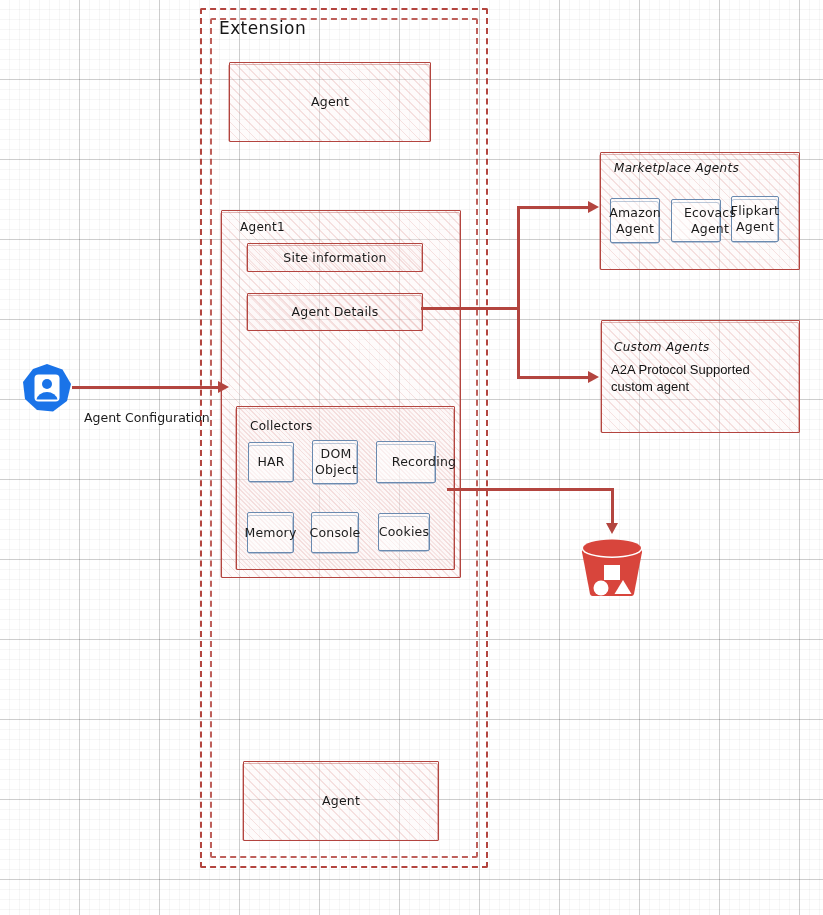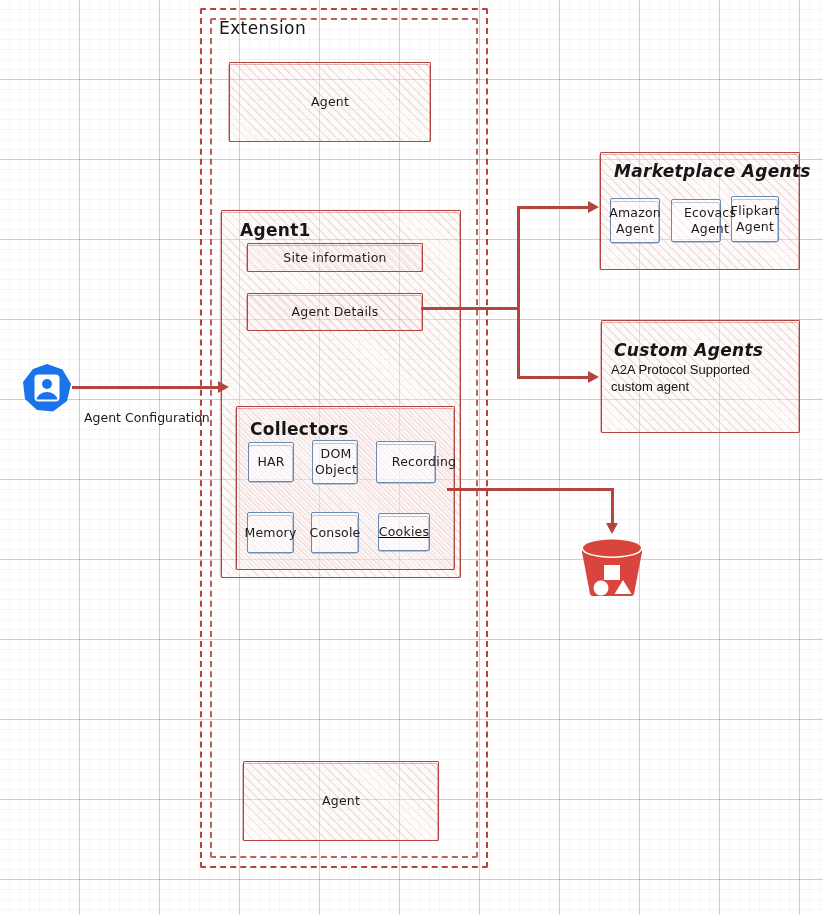--- a/index.html
+++ b/index.html
@@ -78,25 +78,24 @@
     position:absolute;
     color:#161616;
     font-size:17px;
     letter-spacing:0.4px;
   }
 
   
   .grouptitle{
     position:absolute;
     color:#161616;
-    font-size:17px;
+    font-size:12px;
     letter-spacing:0.3px;
     z-index:4;
     font-style:italic;
-    font-weight:bold;
   }
   .grouptitle.upright{font-style:normal;}
 
   
   .chip{
     position:absolute;
     box-sizing:border-box;
     border:1.5px solid #6a8ab0;
     background:rgba(255,255,255,0.52);
     border-radius:2px;
@@ -193,21 +192,21 @@
   </div>
   <div class="chip" style="left:376px;top:441px;width:60px;height:42px;padding-left:36px;">
     <span class="lbl">Recording</span>
   </div>
   <div class="chip" style="left:247px;top:512px;width:47px;height:41px;">
     <span class="lbl">Memory</span>
   </div>
   <div class="chip" style="left:311px;top:512px;width:48px;height:41px;">
     <span class="lbl">Console</span>
   </div>
-  <div class="chip" style="left:378px;top:513px;width:52px;height:38px;text-decoration:underline;">
+  <div class="chip" style="left:378px;top:513px;width:52px;height:38px;">
     <span class="lbl">Cookies</span>
   </div>
 
   <div class="sbox" style="left:243px;top:761px;width:196px;height:80px;">
     <span class="lbl">Agent</span>
   </div>
 
   <div class="sbox" style="left:600px;top:152px;width:200px;height:118px;"></div>
   <div class="grouptitle" style="left:614px;top:161px;">Marketplace Agents</div>
 

